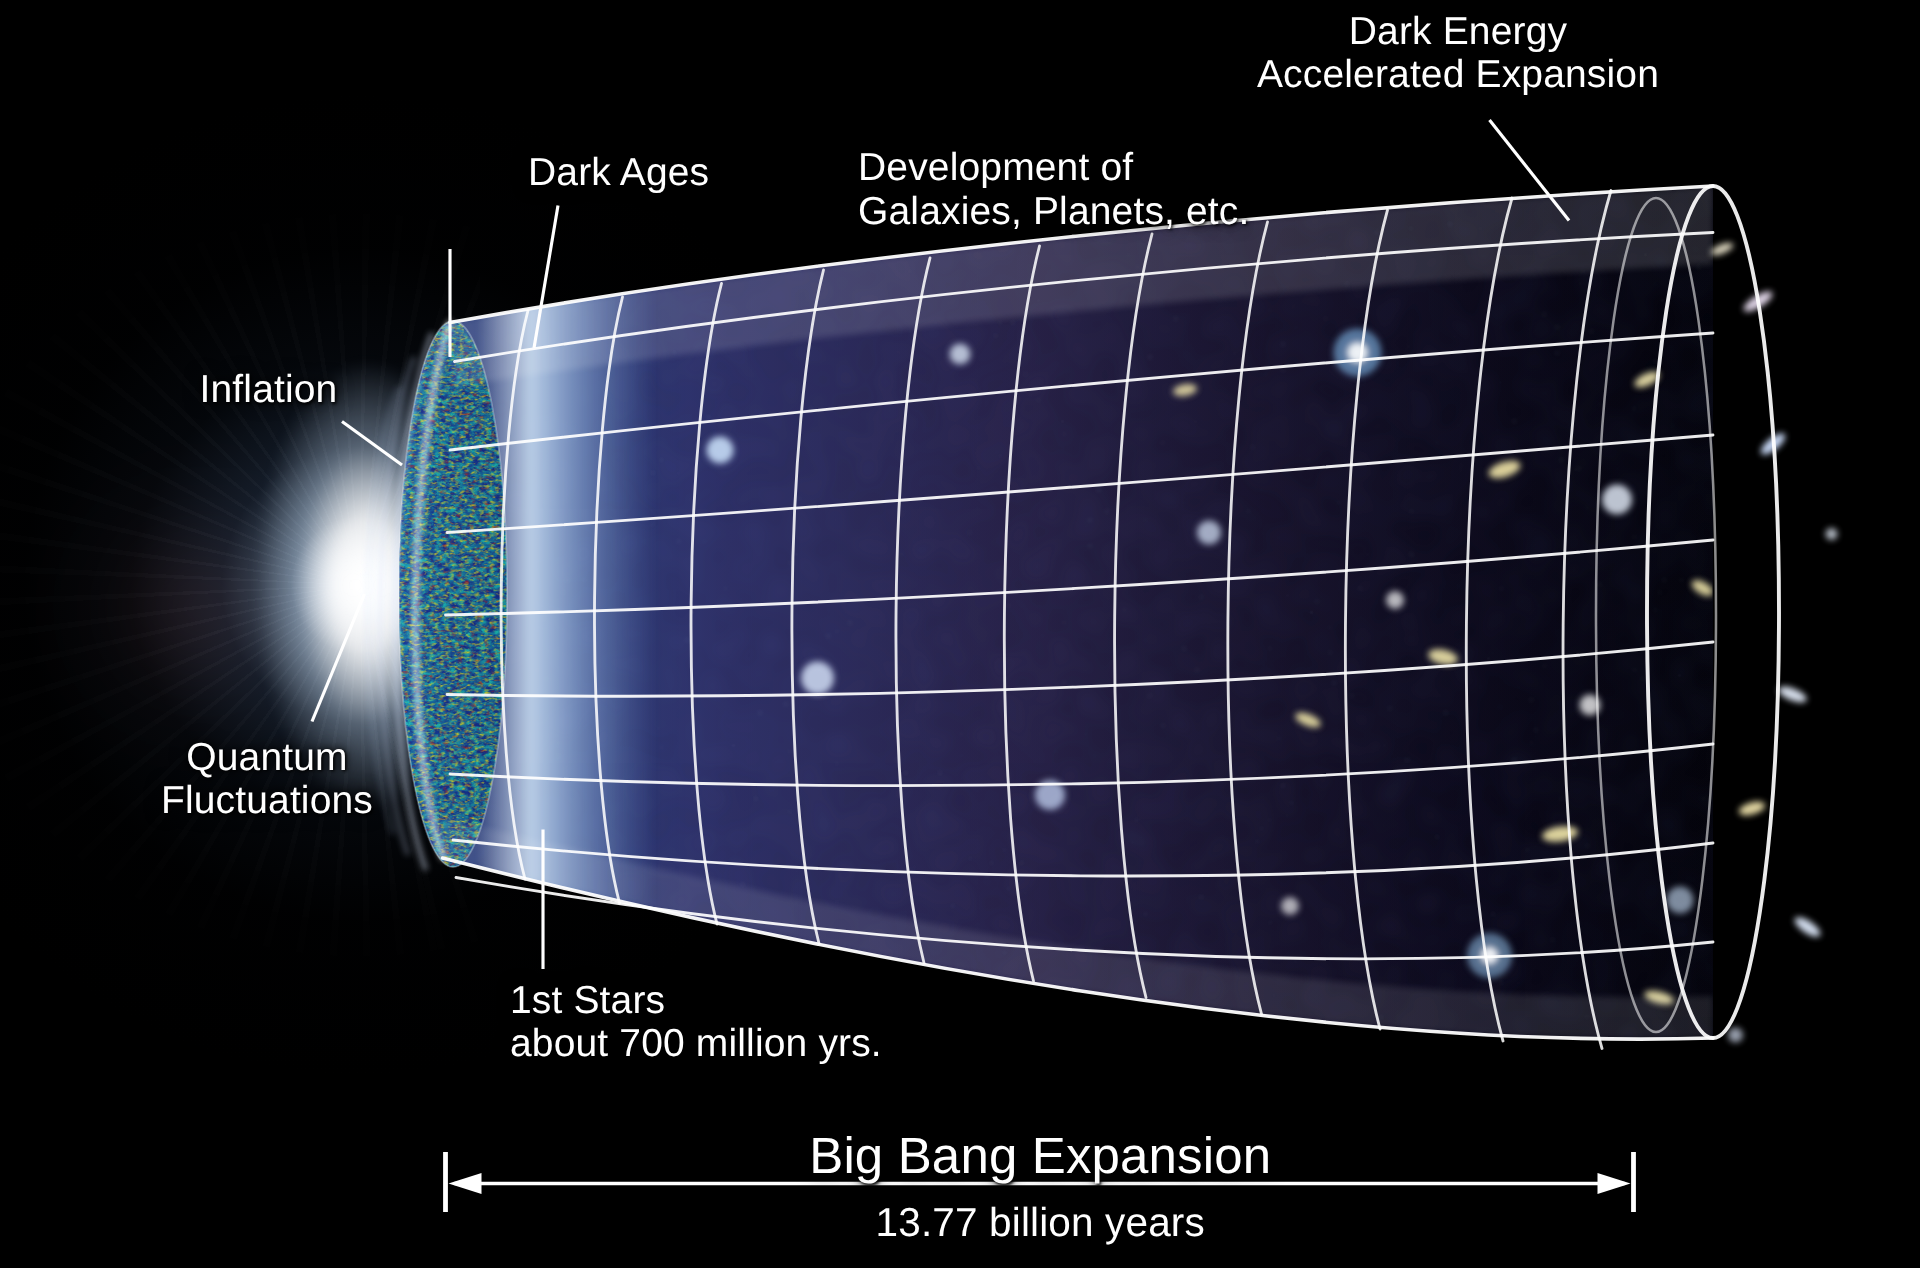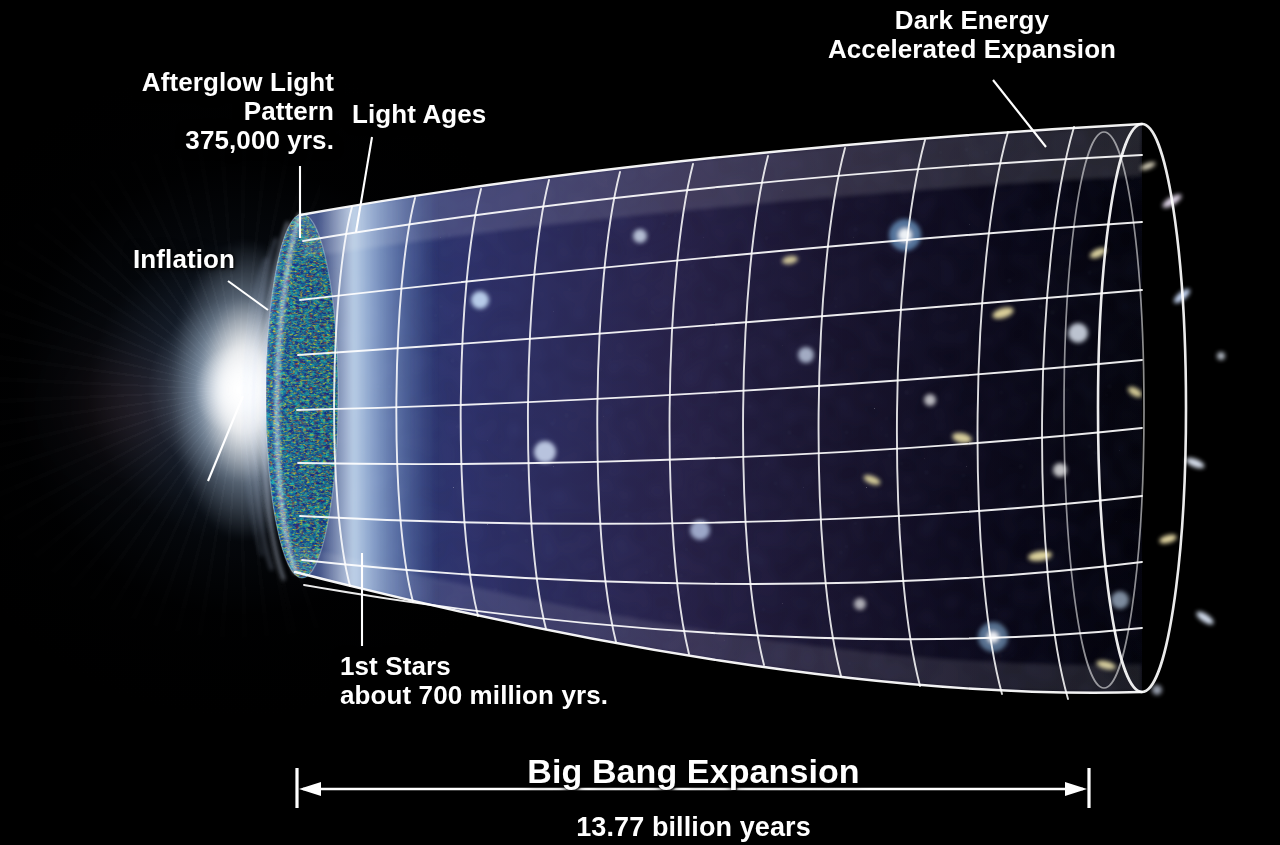--- a/index.html
+++ b/index.html
@@ -42,34 +42,34 @@
     position:absolute;left:20px;top:290px;width:230px;height:230px;border-radius:50%;
     background:radial-gradient(circle closest-side,rgba(120,55,50,.22),rgba(60,25,25,.06) 60%,rgba(0,0,0,0) 100%);
     filter:blur(12px);pointer-events:none;
   }
 
   
   svg.scene{position:absolute;left:0;top:0;width:1280px;height:845px;}
 
   
   .lbl{
-    position:absolute;color:#fff;font-weight:bold;line-height:1.12;
+    position:absolute;color:#fff;font-weight:normal;line-height:1.12;
     letter-spacing:.1px;
     text-shadow:0 0 5px rgba(0,0,0,.95),0 0 11px rgba(0,0,0,.8),1px 1px 2px rgba(0,0,0,.9);
     white-space:pre;
   }
   #lbl-afterglow{left:104px;top:68px;width:230px;text-align:right;font-size:26px;}
   #lbl-darkages{left:352px;top:100px;font-size:26px;}
   #lbl-dev{left:572px;top:97px;font-size:26px;}
   #lbl-darkenergy{left:812px;top:6px;width:320px;text-align:center;font-size:26px;}
   #lbl-inflation{left:116px;top:245px;font-size:26px;margin-left:17px;}
   #lbl-quantum{left:104px;top:490px;width:148px;text-align:center;font-size:26px;}
   #lbl-firststars{left:340px;top:652px;font-size:26px;}
   #lbl-bigbang{left:297px;top:752px;width:793px;text-align:center;font-size:34px;}
-  #lbl-years{left:297px;top:800px;width:793px;text-align:center;font-size:27px;margin-top:12px;}
+  #lbl-years{left:297px;top:800px;width:793px;text-align:center;font-size:27px;}
 </style>
 </head>
 <body>
 
 <div id="stage">
 
   <div class="warm-tint"></div>
   <div class="glow-rays"></div>
   <div class="glow-core"></div>
 
@@ -319,25 +319,26 @@
 
     <g stroke="#ffffff" fill="#ffffff">
       <line x1="297" y1="768" x2="297" y2="808" stroke-width="3.2"></line>
       <line x1="1089" y1="768" x2="1089" y2="808" stroke-width="3.2"></line>
       <line x1="303" y1="789" x2="1083" y2="789" stroke-width="2.4"></line>
       <polygon points="299,789 321,782 321,796" stroke="none"></polygon>
       <polygon points="1087,789 1065,782 1065,796" stroke="none"></polygon>
     </g>
   </svg>
 
-  <div class="lbl" id="lbl-afterglow">Afterglow Light
-Pattern
-375,000 yrs.</div>
-  <div class="lbl" id="lbl-darkages">Light Ages</div>
+  <div class="lbl" id="lbl-darkages">Dark Ages</div>
+  <div class="lbl" id="lbl-dev">Development of
+Galaxies, Planets, etc.</div>
   <div class="lbl" id="lbl-darkenergy">Dark Energy
 Accelerated Expansion</div>
   <div class="lbl" id="lbl-inflation">Inflation</div>
+  <div class="lbl" id="lbl-quantum">Quantum
+Fluctuations</div>
   <div class="lbl" id="lbl-firststars">1st Stars
 about 700 million yrs.</div>
   <div class="lbl" id="lbl-bigbang">Big Bang Expansion</div>
   <div class="lbl" id="lbl-years">13.77 billion years</div>
 
 </div>
 
 </body></html>

